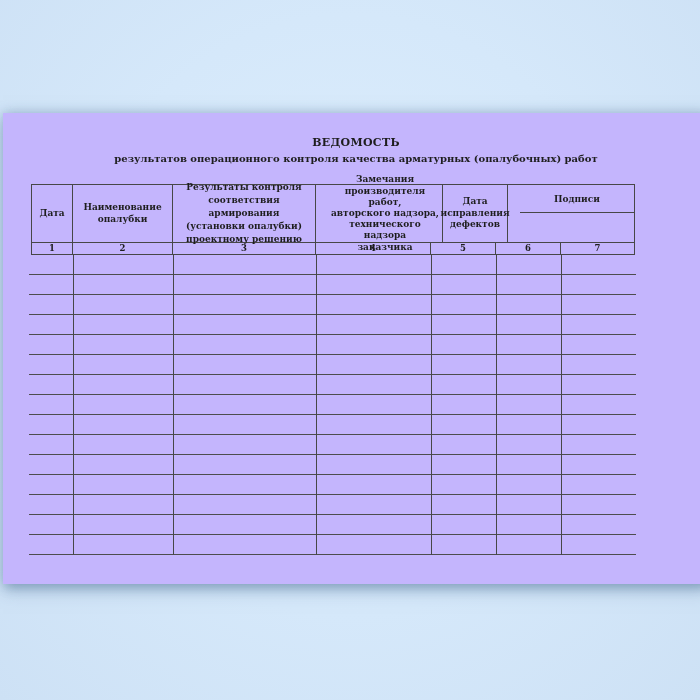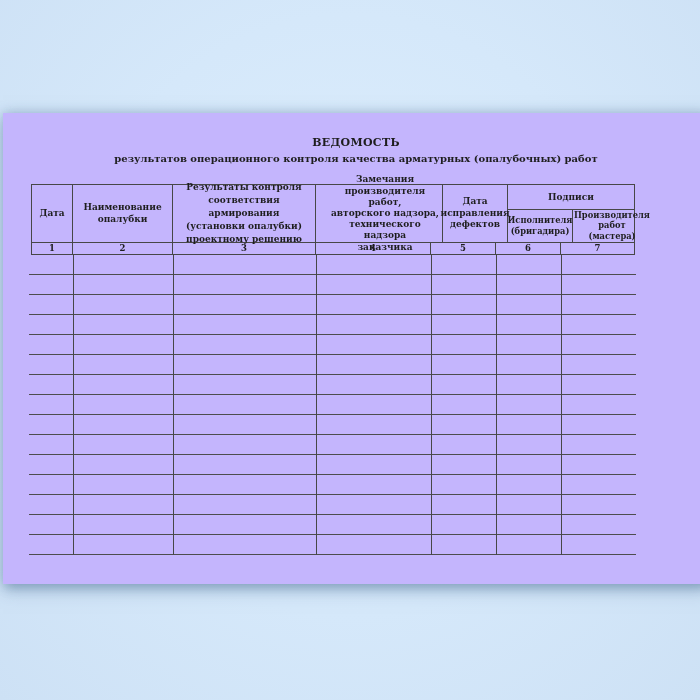--- a/index.html
+++ b/index.html
@@ -21,21 +21,21 @@
   .hc{
     box-sizing:border-box;border-right:1.3px solid #474747;flex:0 0 auto;
     display:flex;align-items:center;justify-content:center;text-align:center;
     font-size:9px;line-height:11.6px;white-space:pre-line;padding:0 1px;
   }
   .c1{width:41px;}
   .c2{width:100px;}
   .c3{width:143px;line-height:13px;}
   .c4{width:115px;line-height:11.2px;margin-left:12px;}
   .c5{width:65px;}
-  .sig{flex:1 1 auto;display:flex;flex-direction:column;min-width:0;}
+  .sig{flex:1 1 auto;display:flex;flex-direction:column;min-width:0;margin-left:12px;}
   .sig-top{height:28px;box-sizing:border-box;border-bottom:1.3px solid #474747;
     display:flex;align-items:center;justify-content:center;font-size:9px;}
   .sig-bot{flex:1;display:flex;}
   .c6{width:65px;font-size:8.3px;line-height:10.8px;}
   .c7{flex:1 1 auto;border-right:none;font-size:8.3px;line-height:10.8px;}
   .numrow{
     display:flex;height:12px;box-sizing:border-box;
     border-left:1.3px solid #474747;border-right:1.3px solid #474747;border-bottom:1.3px solid #474747;
   }
   .nc{
@@ -67,26 +67,20 @@
       <div class="hc c4">Замечания
 производителя работ,
 авторского надзора,
 технического надзора
 заказчика</div>
       <div class="hc c5">Дата
 исправления
 дефектов</div>
       <div class="sig">
         <div class="sig-top">Подписи</div>
-        <div class="sig-bot">
-          <div class="hc c6">Исполнителя
-(бригадира)</div>
-          <div class="hc c7">Производителя
-работ (мастера)</div>
-        </div>
       </div>
     </div>
 
     <div class="numrow">
       <div class="nc n1">1</div>
       <div class="nc n2">2</div>
       <div class="nc n3">3</div>
       <div class="nc n4">4</div>
       <div class="nc n5">5</div>
       <div class="nc n6">6</div>

